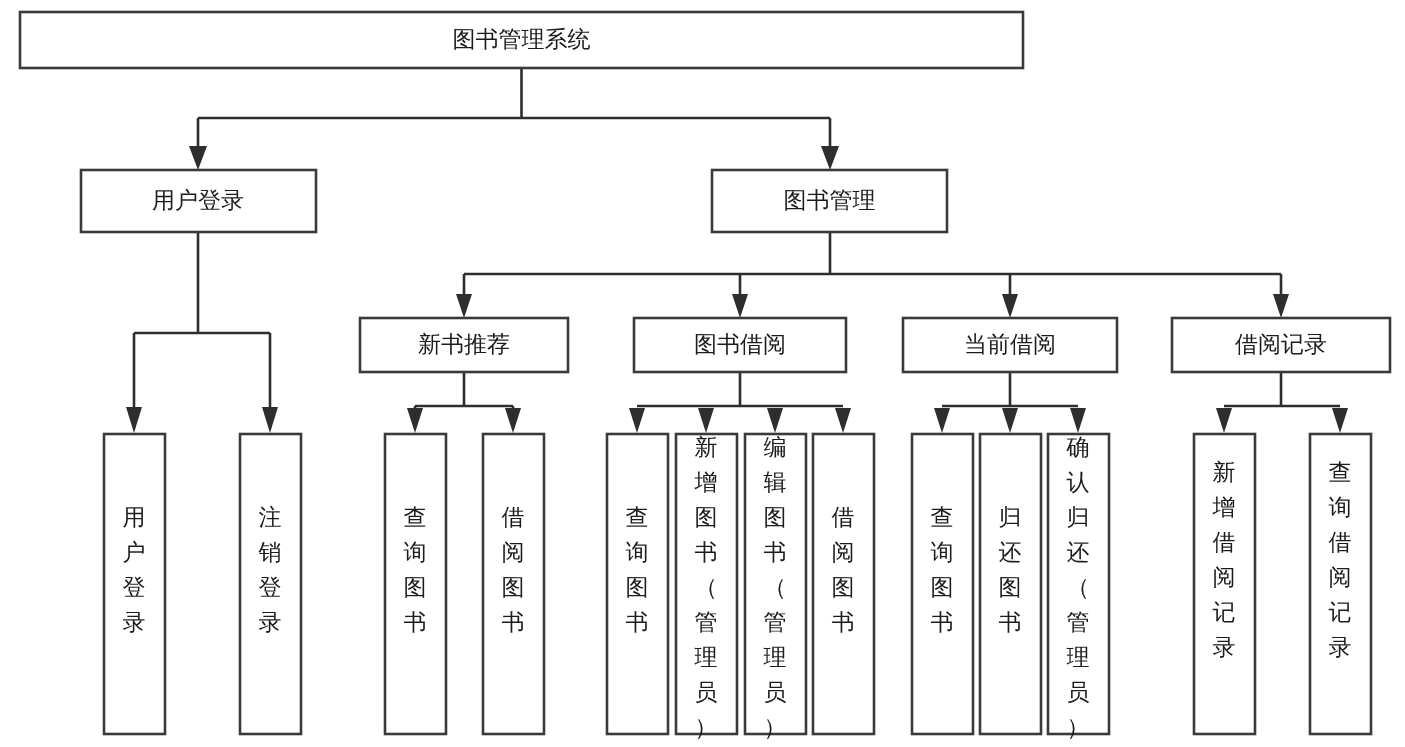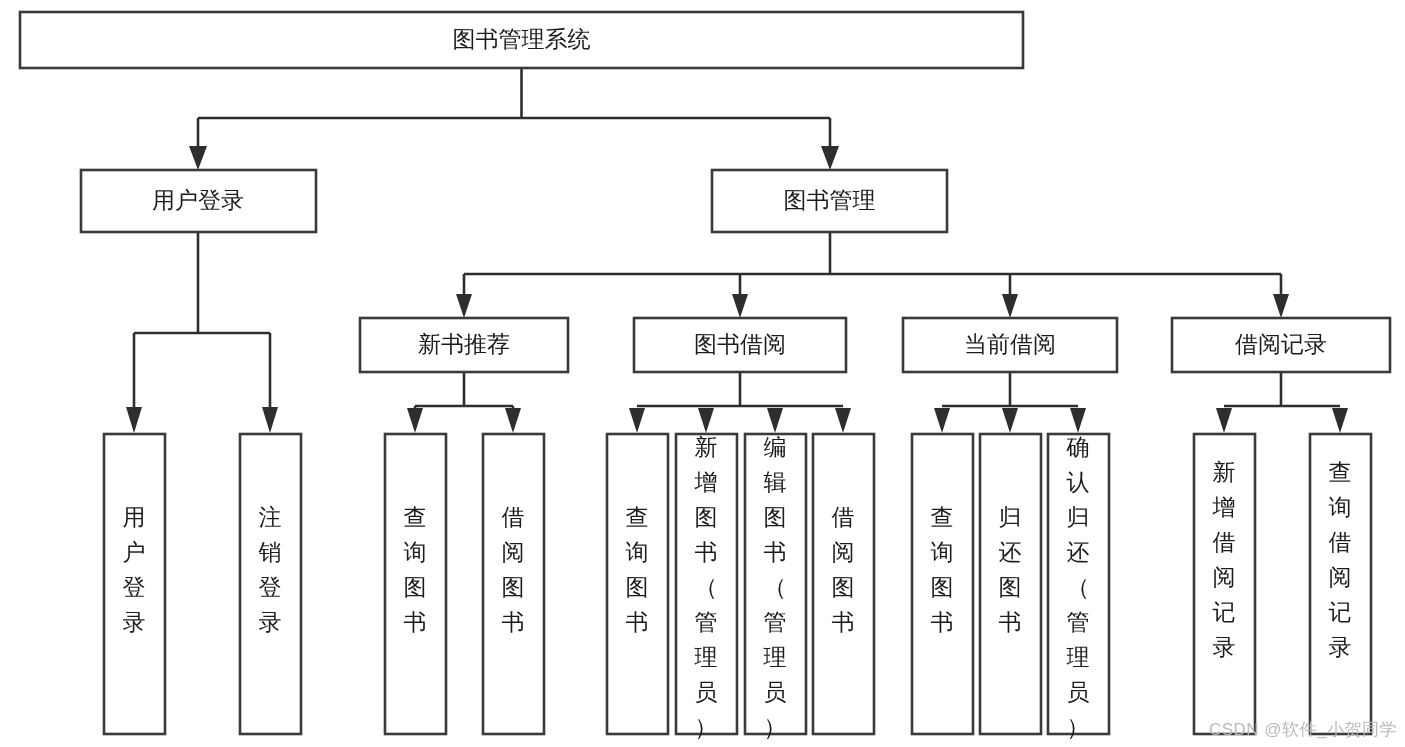--- a/index.html
+++ b/index.html
@@ -207,14 +207,13 @@
       <rect class="node-box" x="1194" y="434" width="61" height="300"></rect>
       <text class="node-label-vert" x="1224" y="480"><tspan x="1224" y="480">新</tspan><tspan x="1224" y="515">增</tspan><tspan x="1224" y="550">借</tspan><tspan x="1224" y="585">阅</tspan><tspan x="1224" y="620">记</tspan><tspan x="1224" y="655">录</tspan></text>
     </g>
     <g>
       <rect class="node-box" x="1310" y="434" width="61" height="300"></rect>
       <text class="node-label-vert" x="1340" y="480"><tspan x="1340" y="480">查</tspan><tspan x="1340" y="515">询</tspan><tspan x="1340" y="550">借</tspan><tspan x="1340" y="585">阅</tspan><tspan x="1340" y="620">记</tspan><tspan x="1340" y="655">录</tspan></text>
     </g>
 
   </svg>
 
-  <div class="watermark">CSDN @软件_小贺同学</div>
 </div>
 
 </body></html>

